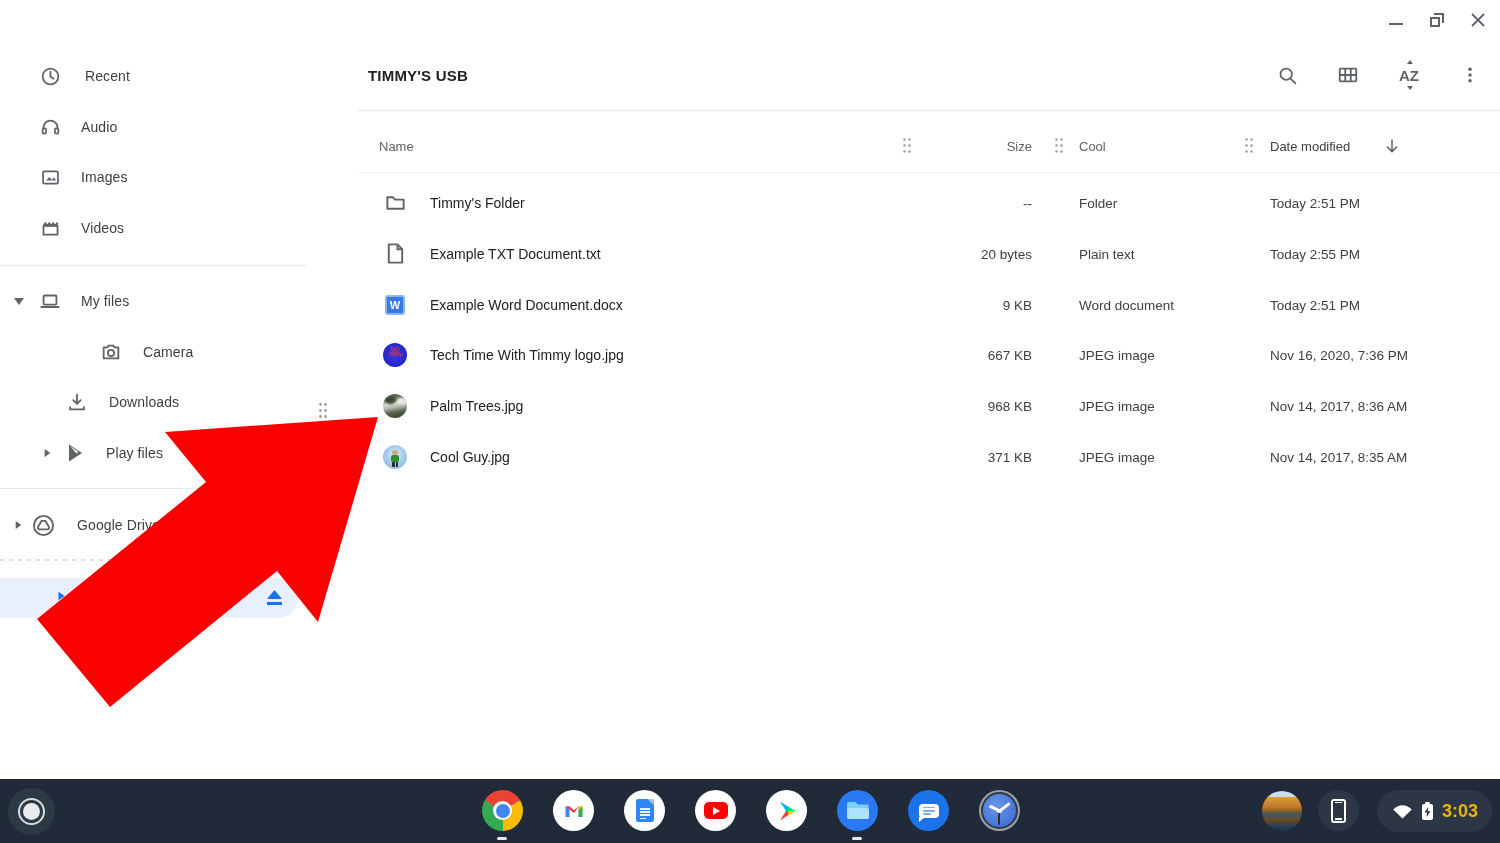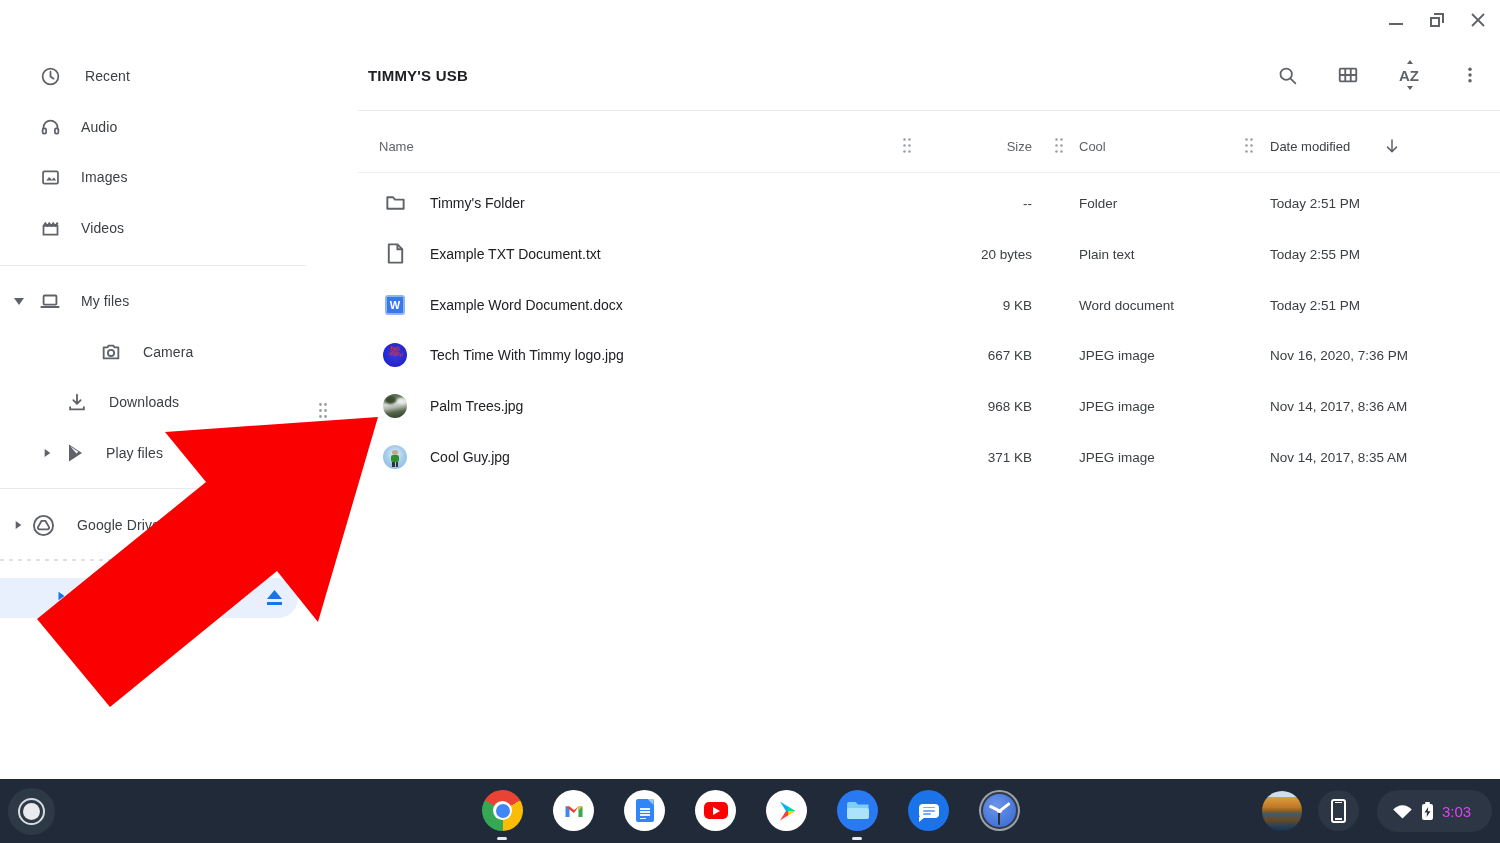--- a/index.html
+++ b/index.html
@@ -32,21 +32,21 @@
   .thumb { width:24px; height:24px; border-radius:50%; overflow:hidden; position:relative; }
   .word-badge { width:20px; height:20px; border-radius:3px; background:#3b78e7; border:2px solid #8fb4f4; color:#fff;
     font-size:11px; font-weight:700; display:flex; align-items:center; justify-content:center; }
   
   .taskbar { position:absolute; left:0; top:779px; width:1500px; height:64px; background:#202a38; }
   .shelf-app { position:absolute; top:11px; width:41px; height:41px; border-radius:50%; display:flex; align-items:center; justify-content:center; cursor:pointer; }
   .white-circle { background:#fff; }
   .run-dot { position:absolute; top:58px; width:10px; height:3px; border-radius:2px; background:#e8eaed; }
   .tray-btn { position:absolute; top:11px; width:41px; height:41px; border-radius:50%; background:#2c3644; display:flex; align-items:center; justify-content:center; cursor:pointer; }
   .status-pill { position:absolute; left:1377px; top:11px; width:115px; height:42px; background:#2c3644; border-radius:21px; display:flex; align-items:center; cursor:pointer; }
-  .time-text { color:#d946ef; font-size:15px; font-weight:400; }
+  .time-text { color:#eab308; font-size:18px; font-weight:700; }
   
   .tt-text { position:absolute; left:0; top:3px; width:24px; text-align:center; color:#e53030; font-weight:700;
     font-size:8px; line-height:5px; transform:scale(.52); transform-origin:50% 0; }
 </style>
 </head>
 <body>
 
 <div class="abs" style="left:0;top:0;width:1500px;height:40px;background:#fff;"></div>
 <div class="abs win-btn" style="left:1380px;top:4px;">
   <div class="min-glyph" style="margin-top:8px;"></div>

